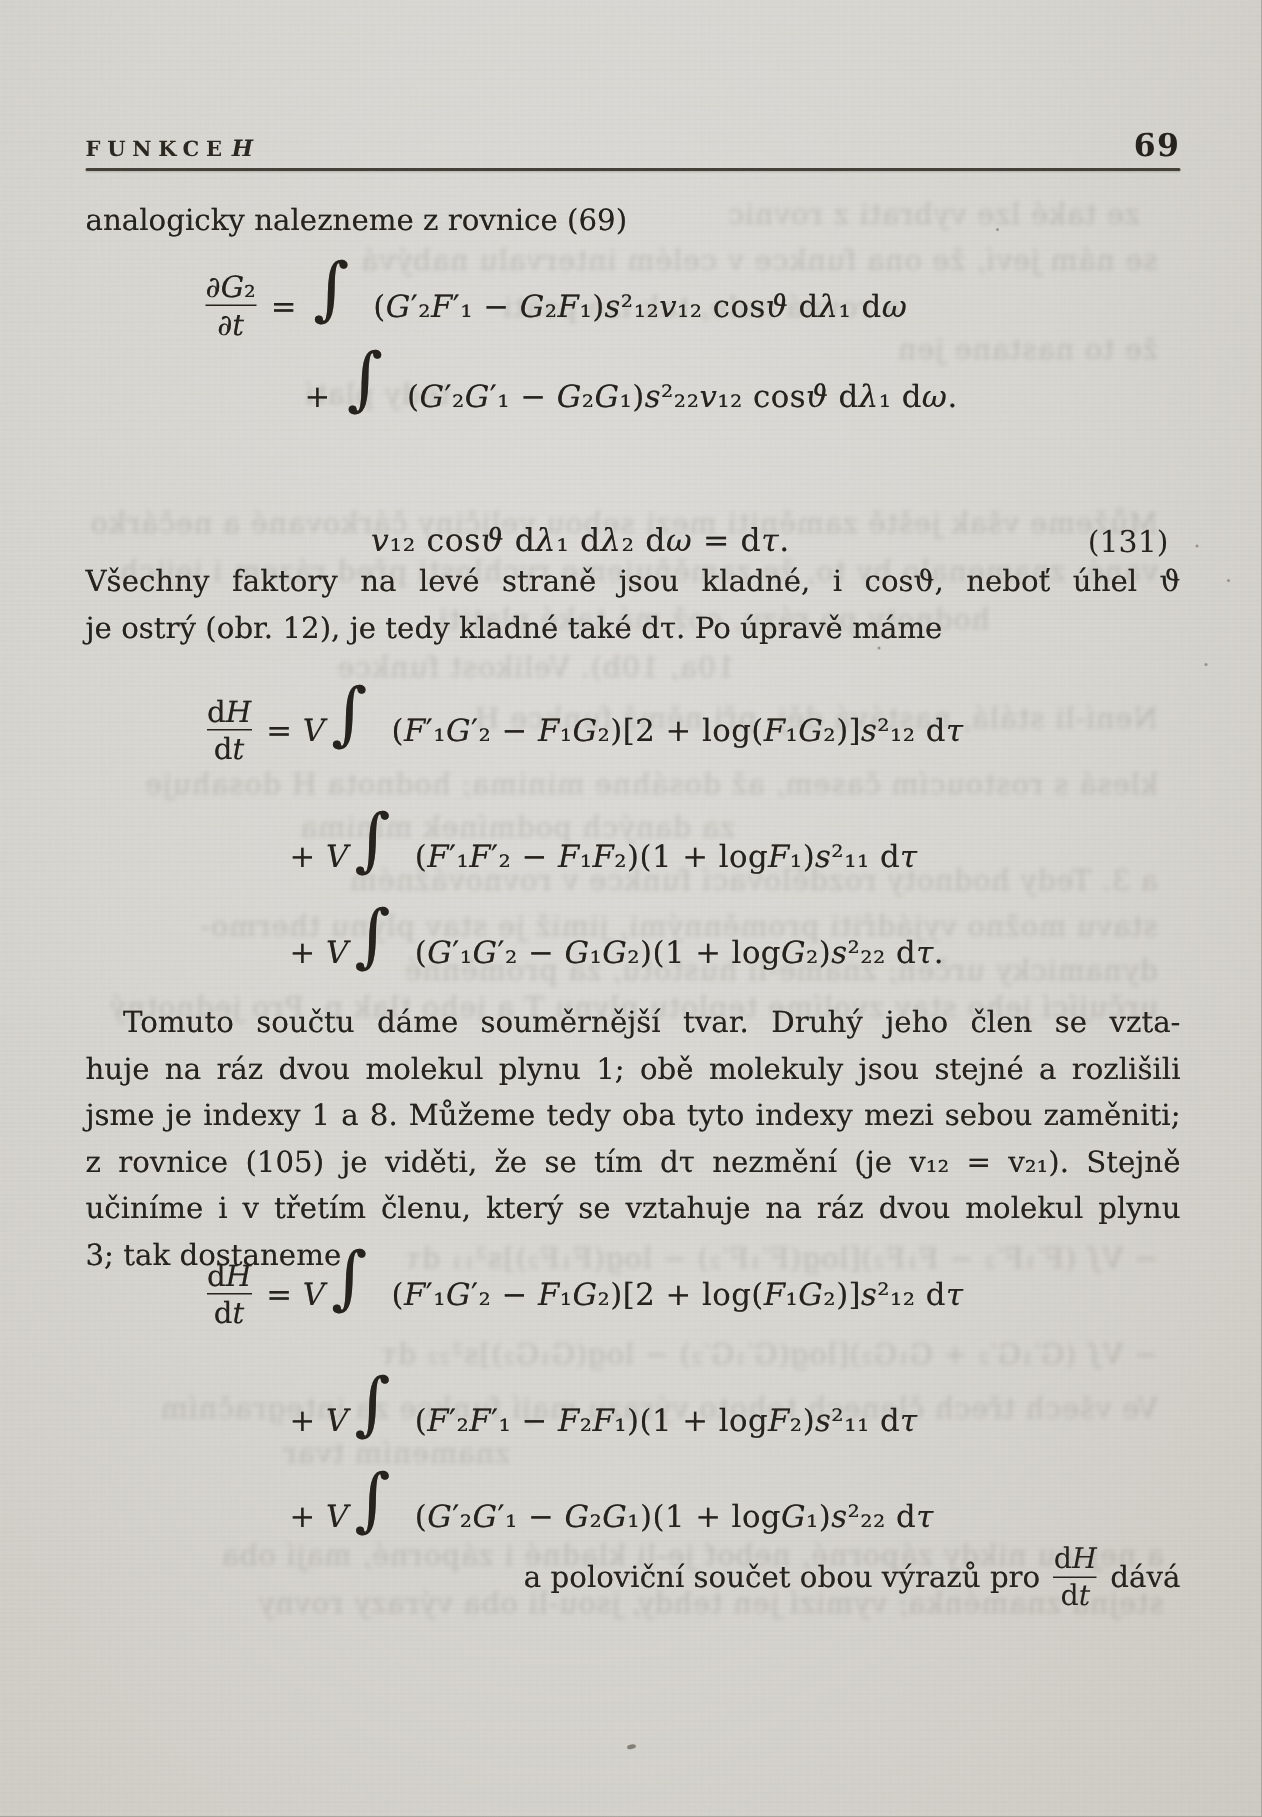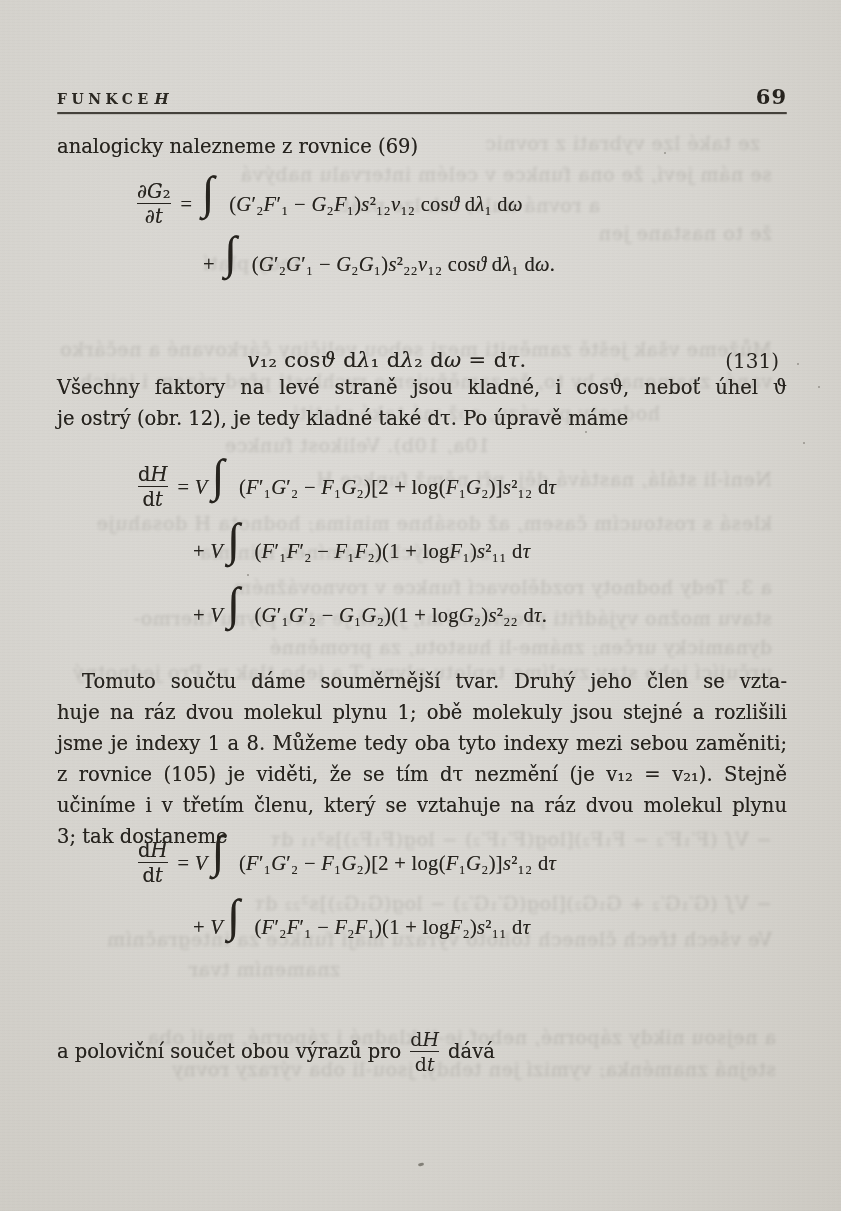--- a/index.html
+++ b/index.html
@@ -33,41 +33,41 @@
   .jline{text-align:justify;text-align-last:justify;text-justify:inter-word;}
   .indent{text-indent:25px;}
   #intro{top:131px;}
   #dosadime{top:312px;}
   #vsechny{top:372px;}
   #tomuto{top:666px;}
 
   
   .equation{width:auto;font-size:20.5px;text-shadow:0 0 .35px rgba(32,29,24,.5);}
   .eqline{display:flex;align-items:center;}
-  .eqline .eqbody{margin-left:10px;letter-spacing:.3px;white-space:nowrap;font-family:Liberation Serif, serif;}
+  .eqline .eqbody{margin-left:10px;letter-spacing:.3px;white-space:nowrap;}
   .eqline.cont .eqbody{margin-left:0;}
   .eqbody i, .frac i, .eq105-text i{font-style:italic;}
   .int{font-size:46px;line-height:0;position:relative;top:-3px;margin:0 9px 0 4px;font-style:normal;}
   .frac{display:inline-flex;flex-direction:column;align-items:center;line-height:1.08;font-size:19.5px;}
   .frac .fbar{align-self:stretch;height:1.7px;background:#26231e;margin:1px 0 2px;}
   #eq1{left:137px;top:174px;}
   #eq1 .eqline{height:60px;}
   #eq1 .eqline.cont{margin-left:66px;}
   #eq2{left:138px;top:455px;}
   #eq3{left:138px;top:831px;}
   #eq2 .eqline,#eq3 .eqline{height:64px;}
-  #eq2 .eqline.cont,#eq3 .eqline.cont{margin-left:55px;}
+  #eq2 .eqline.cont,#eq3 .eqline.cont{margin-left:55px;align-items:flex-end;}
 
   
   #eq105{top:348px;height:32px;}
   .eq105-text{width:660px;text-align:center;font-size:21px;letter-spacing:.4px;text-shadow:0 0 .35px rgba(32,29,24,.5);}
   .eq-number{position:absolute;right:8px;top:1px;font-size:20px;}
 
   
-  #closing{top:1029px;display:flex;align-items:center;gap:9px;}
+  #closing{top:1029px;display:flex;align-items:center;gap:9px;justify-content:flex-end;}
   #closing .pre,#closing .post{font-size:19.5px;text-shadow:0 0 .35px rgba(32,29,24,.55);}
   #closing .frac{font-size:19px;}
 </style>
 </head>
 <body>
 
 <div class="page">
 
   <div class="ghost-layer">
     <div class="blot" style="left:418px;top:1163px;"></div>
@@ -167,20 +167,23 @@
         <span class="frac">
           <span class="num">d<i>H</i></span>
           <span class="fbar"></span>
           <span class="den">d<i>t</i></span>
         </span>
         <span class="eqbody">= <i>V</i><span class="int">∫</span> (<i>F</i>′₁<i>G</i>′₂ − <i>F</i>₁<i>G</i>₂)[2 + log(<i>F</i>₁<i>G</i>₂)]<i>s</i>²₁₂ d<i>τ</i></span>
       </div>
       <div class="eqline cont">
         <span class="eqbody">+ <i>V</i><span class="int">∫</span> (<i>F</i>′₂<i>F</i>′₁ − <i>F</i>₂<i>F</i>₁)(1 + log<i>F</i>₂)<i>s</i>²₁₁ d<i>τ</i></span>
       </div>
+      <div class="eqline cont">
+        <span class="eqbody">+ <i>V</i><span class="int">∫</span> (<i>G</i>′₂<i>G</i>′₁ − <i>G</i>₂<i>G</i>₁)(1 + log<i>G</i>₁)<i>s</i>²₂₂ d<i>τ</i></span>
+      </div>
     </div>
 
     <div class="blk" id="closing">
       <span class="pre">a poloviční součet obou výrazů pro</span>
       <span class="frac">
         <span class="num">d<i>H</i></span>
         <span class="fbar"></span>
         <span class="den">d<i>t</i></span>
       </span>
       <span class="post">dává</span>

